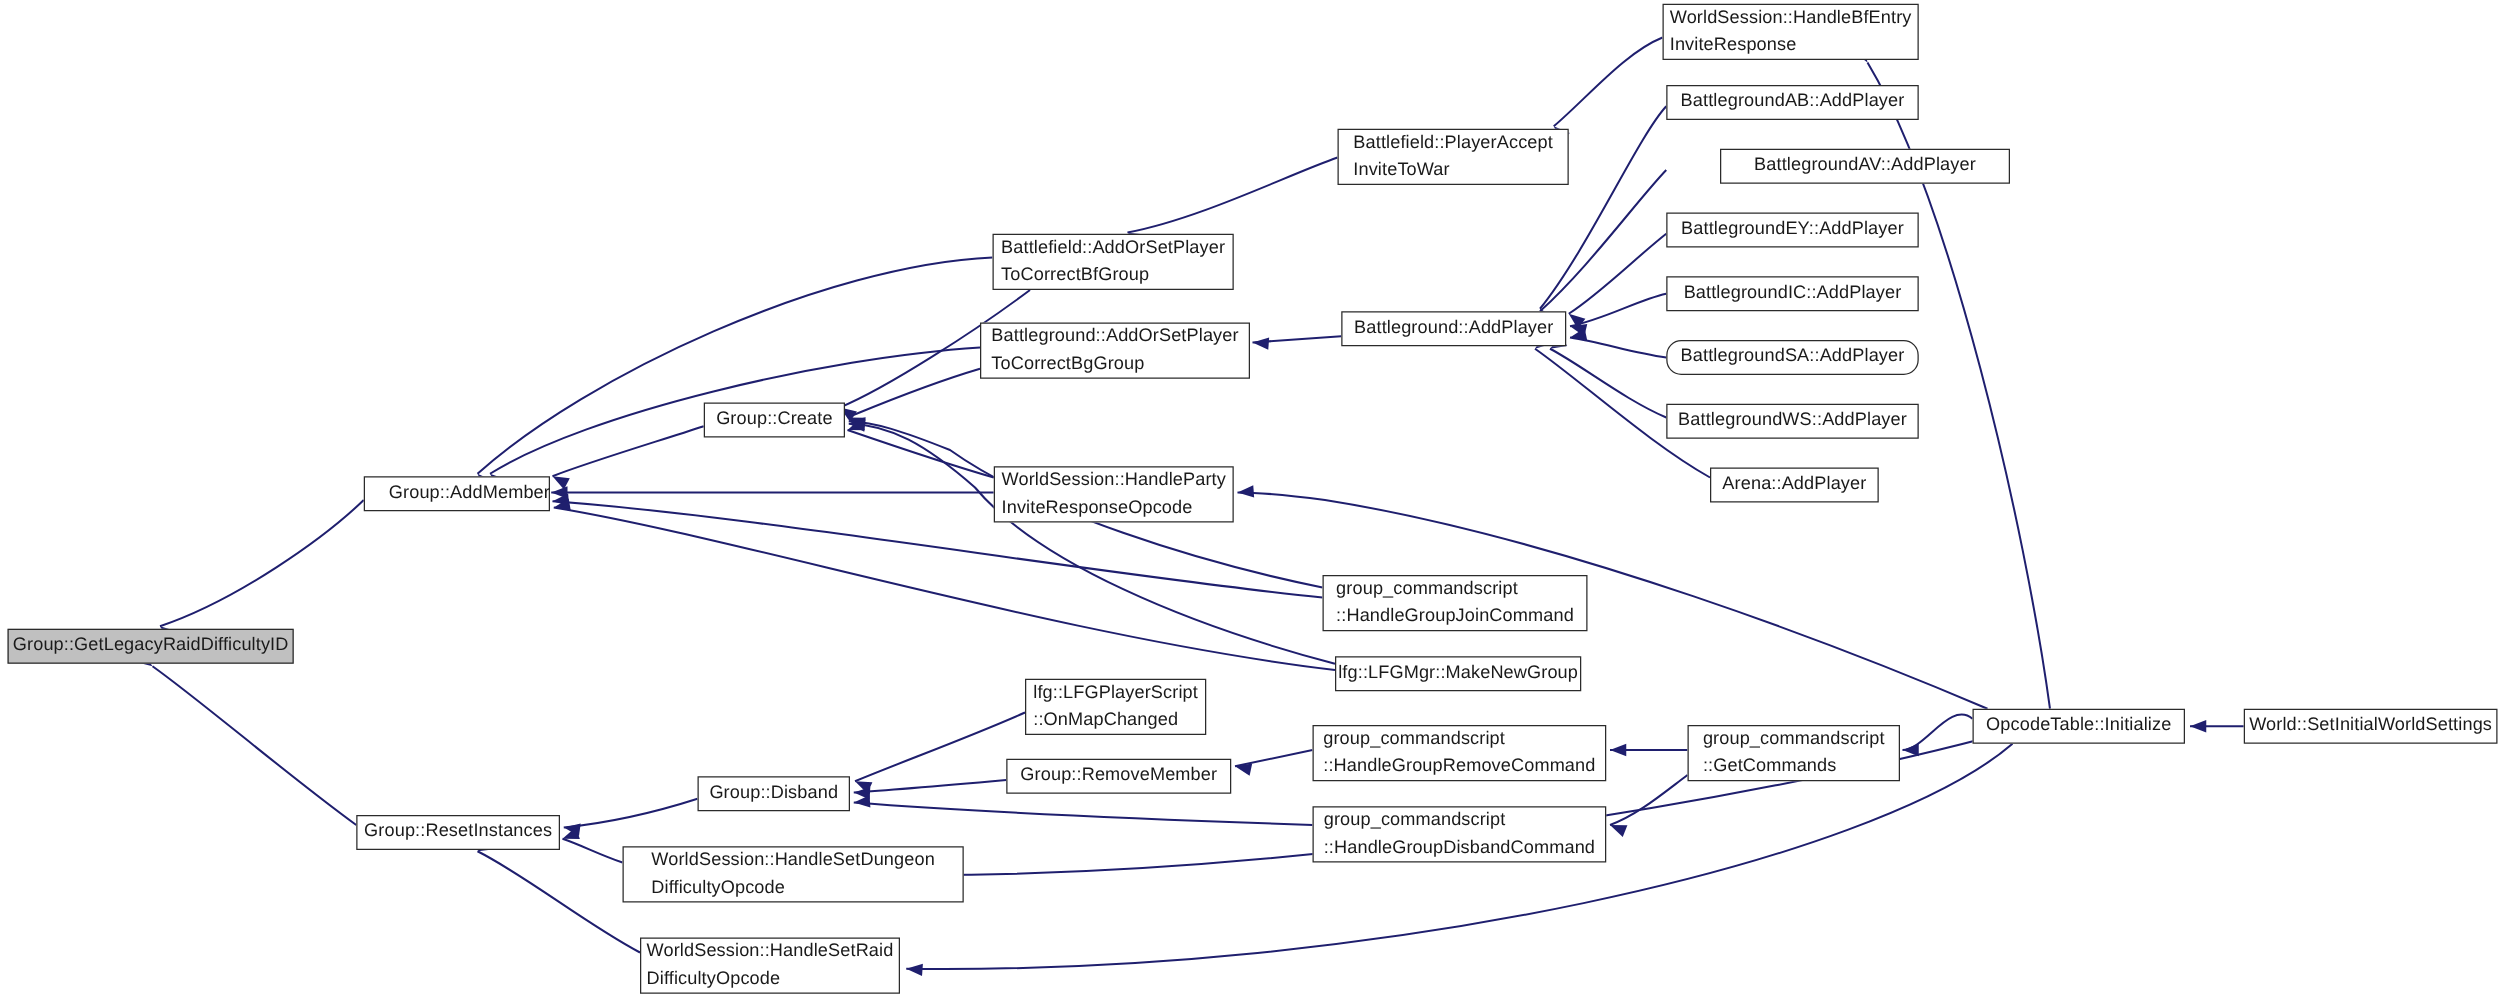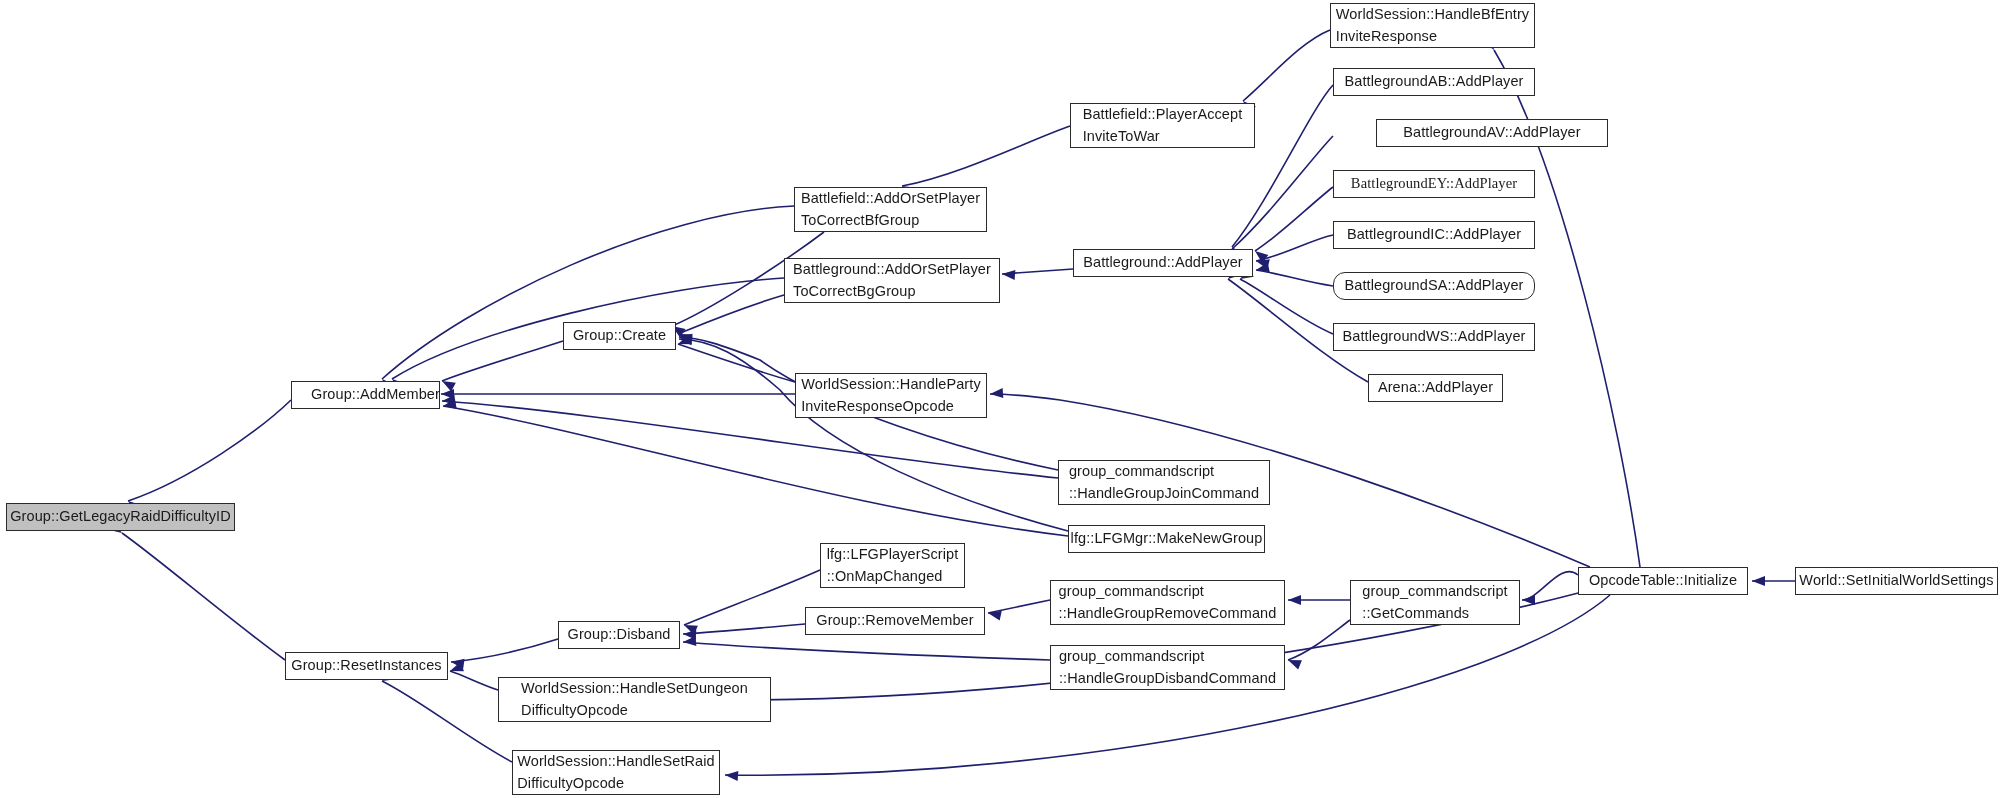--- a/index.html
+++ b/index.html
@@ -164,21 +164,21 @@
     <div class="node" style="left: 1050px; top: 645px; width: 235px; height: 45px;">group_commandscript
 ::HandleGroupDisbandCommand</div>
     <div class="node" style="left: 498px; top: 677px; width: 273px; height: 45px;">WorldSession::HandleSetDungeon
 DifficultyOpcode</div>
     <div class="node" style="left: 512px; top: 750px; width: 208px; height: 45px;">WorldSession::HandleSetRaid
 DifficultyOpcode</div>
     <div class="node" style="left: 1330px; top: 3px; width: 205px; height: 45px;">WorldSession::HandleBfEntry
 InviteResponse</div>
     <div class="node" style="left: 1333px; top: 68px; width: 202px; height: 28px;">BattlegroundAB::AddPlayer</div>
     <div class="node" style="left: 1376px; top: 119px; width: 232px; height: 28px;">BattlegroundAV::AddPlayer</div>
-    <div class="node" style="left: 1333px; top: 170px; width: 202px; height: 28px; font-family: Liberation Serif, serif;">BattlegroundEY::AddPlayer</div>
+    <div class="node" style="left: 1333px; top: 170px; width: 202px; height: 28px;">BattlegroundEY::AddPlayer</div>
     <div class="node" style="left: 1333px; top: 221px; width: 202px; height: 28px;">BattlegroundIC::AddPlayer</div>
     <div class="node" style="left: 1333px; top: 272px; width: 202px; height: 28px; border-radius: 12px;">BattlegroundSA::AddPlayer</div>
     <div class="node" style="left: 1333px; top: 323px; width: 202px; height: 28px;">BattlegroundWS::AddPlayer</div>
     <div class="node" style="left: 1368px; top: 374px; width: 135px; height: 28px;">Arena::AddPlayer</div>
     <div class="node" style="left: 1350px; top: 580px; width: 170px; height: 45px;">group_commandscript
 ::GetCommands</div>
     <div class="node" style="left: 1578px; top: 567px; width: 170px; height: 28px;">OpcodeTable::Initialize</div>
     <div class="node" style="left: 1795px; top: 567px; width: 203px; height: 28px;">World::SetInitialWorldSettings</div>
   </div>
 

